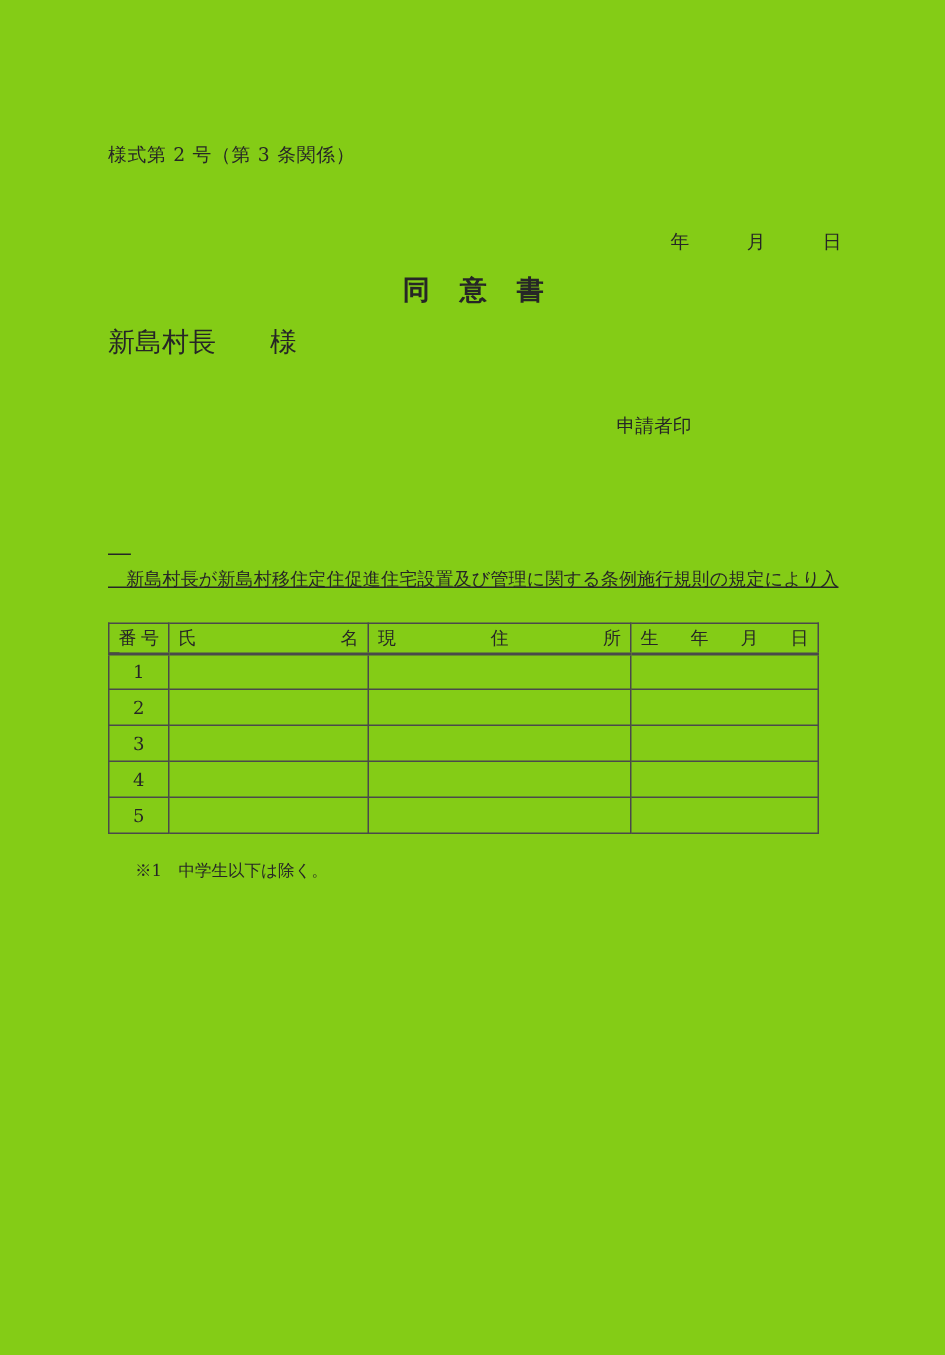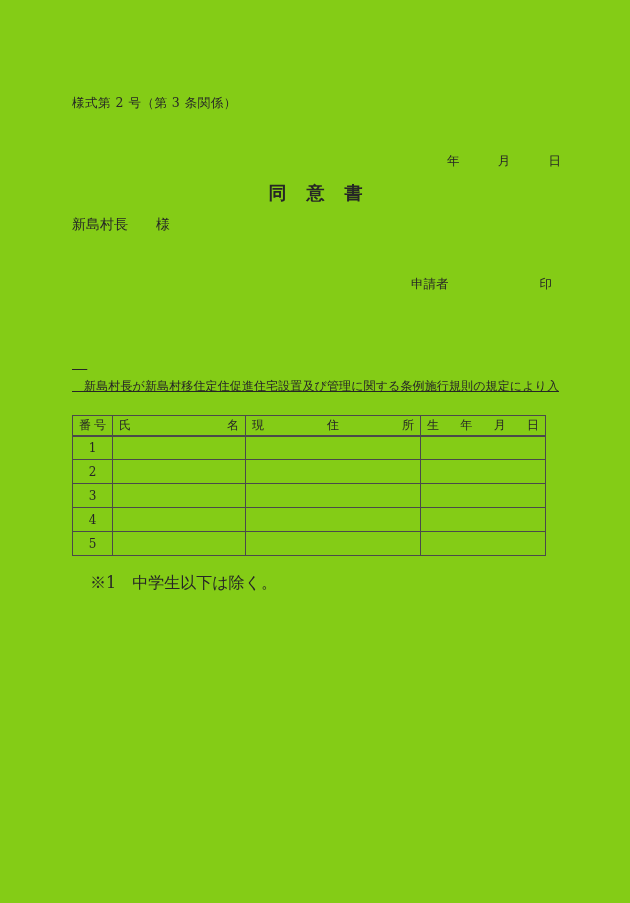--- a/index.html
+++ b/index.html
@@ -43,30 +43,29 @@
     text-align: center;
     font-size: 18px;
     font-weight: bold;
     letter-spacing: 1px;
     white-space: pre;
   }
   .addressee {
     position: absolute;
     left: 72px;
     top: 216px;
-    font-size: 14px;
+    font-size: 18px;
     white-space: pre;
   }
   .applicant-line {
     position: absolute;
     left: 411px;
     top: 276px;
     width: 141px;
     display: flex;
-    justify-content: space-between;
     font-size: 12.5px;
   }
   .body-text {
     position: absolute;
     left: 72px;
     top: 331px;
     width: 487px;
     font-size: 12px;
     line-height: 22px;
     white-space: pre-wrap;
@@ -102,21 +101,21 @@
     justify-content: space-between;
     padding: 0 6px;
   }
   td.num-cell {
     text-align: center;
   }
   .footnote {
     position: absolute;
     left: 90px;
     top: 573px;
-    font-size: 16px;
+    font-size: 11px;
     white-space: pre;
   }
 </style>
 </head>
 <body>
 
 <div class="page">
 
   <div class="form-number">様式第 2 号（第 3 条関係）</div>
 

